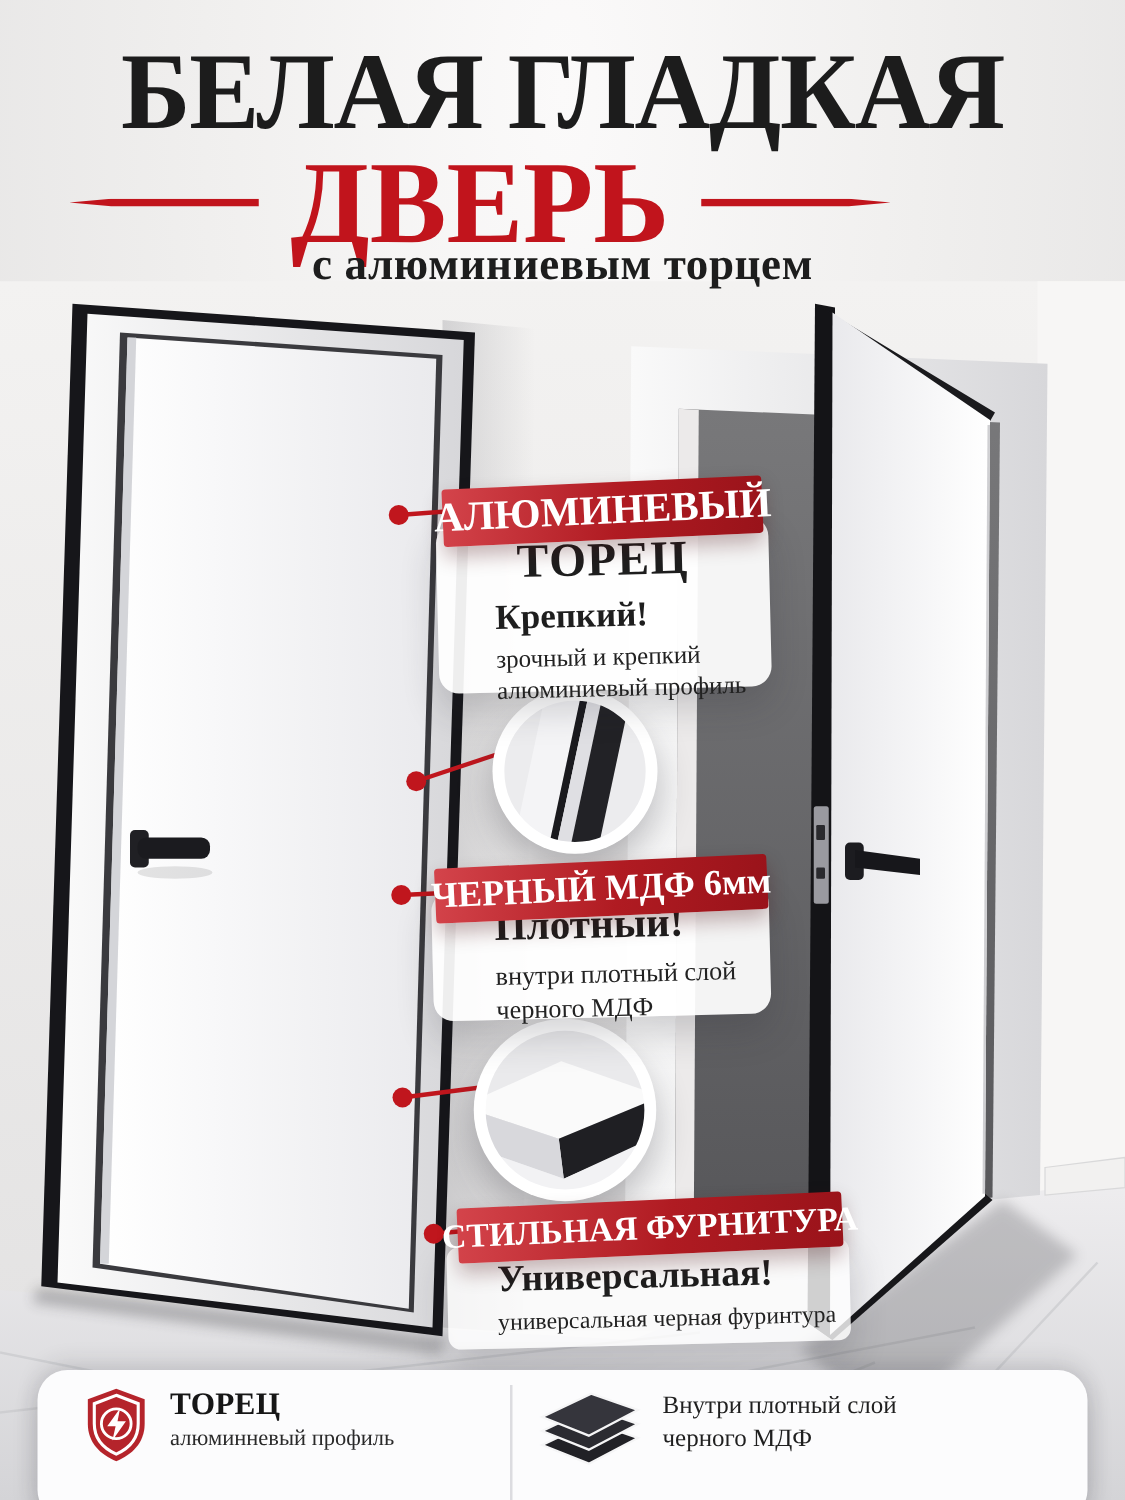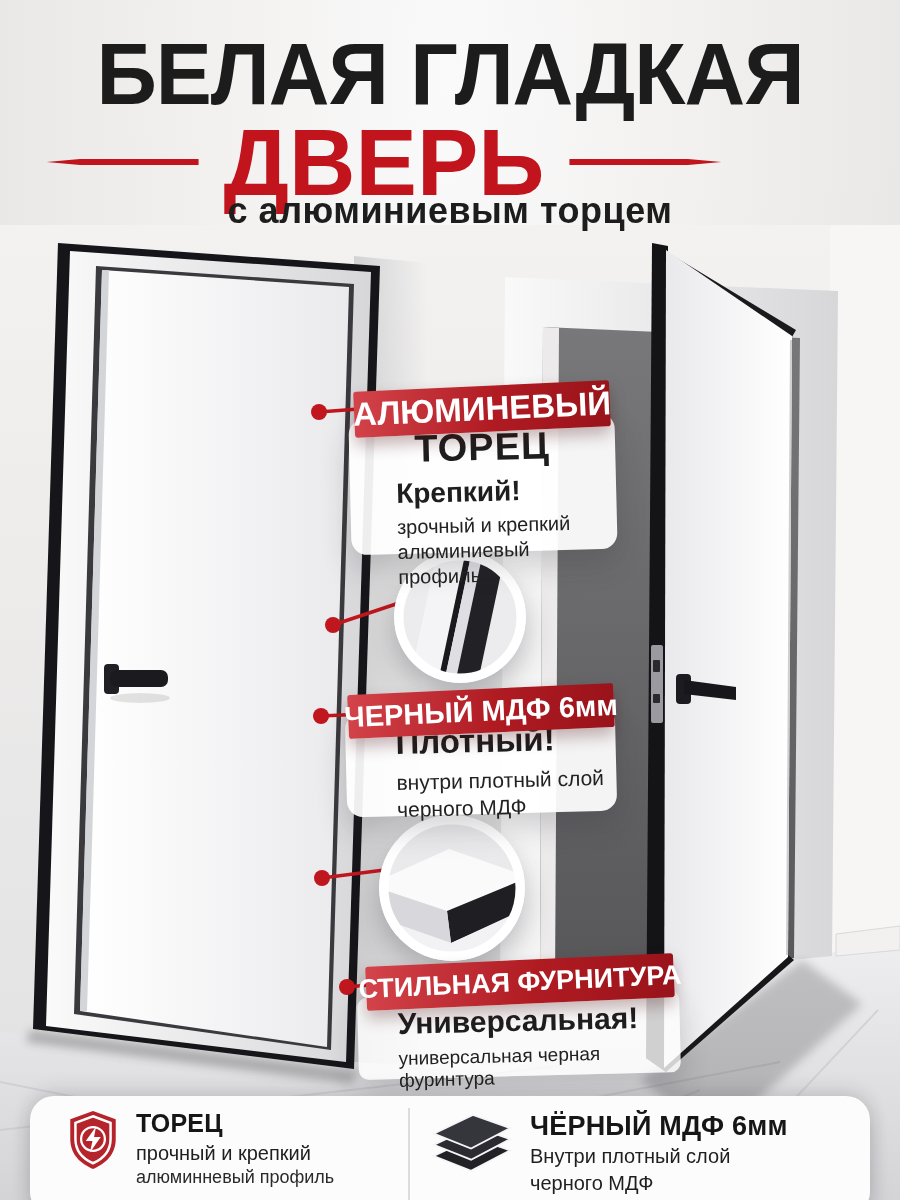--- a/index.html
+++ b/index.html
@@ -1,17 +1,17 @@
 <!DOCTYPE html>
 <html><head>
 <meta charset="utf-8">
 <style>
   html,body{margin:0;padding:0;background:#d8d8d8;}
   .page{position:relative;width:900px;height:1200px;overflow:hidden;margin:0 auto;
-        font-family:Liberation Sans, sans-serif;
+        font-family:Liberation Serif, serif;
         background:radial-gradient(ellipse at 50% 6%, #fbfafa 0%, #f0efee 45%, #e2e1e1 100%);}
   svg.scene{position:absolute;left:0;top:0;z-index:1;}
 
   
   .hdr{position:absolute;left:0;top:0;width:900px;z-index:3;text-align:center;color:#1c1c1c;}
   .t1{position:absolute;left:0;width:900px;top:32px;font-size:84px;line-height:1;
       font-weight:bold;letter-spacing:-1px;transform:scaleY(1.04);}
   .t2row{position:absolute;left:0;width:768px;top:116px;display:flex;align-items:center;justify-content:center;gap:25px;}
   .t2{font-size:92px;line-height:1;font-weight:bold;color:#c1141c;letter-spacing:0px;transform:scaleY(1.02);}
   .dash{width:152px;height:7px;background:#c1141c;}
@@ -258,34 +258,32 @@
       <svg class="f-icon" width="54" height="62" viewBox="0 0 52 60">
         <path d="M26 2 L48 10 V29 C48 44 38 53 26 58 C14 53 4 44 4 29 V10 Z" fill="#b5242b"></path>
         <path d="M26 7 L43 13.5 V29 C43 41 35 48.5 26 52.5 C17 48.5 9 41 9 29 V13.5 Z" fill="none" stroke="#ffffff" stroke-width="2.4"></path>
         <circle cx="26" cy="29" r="11.5" fill="none" stroke="#ffffff" stroke-width="2.2"></circle>
         <polygon points="29,17 19,31 25.5,31 23,42 33.5,27 27,27" fill="#ffffff"></polygon>
       </svg>
       <div class="f-text">
         <div class="f-title">
           <div>ТОРЕЦ</div>
         </div>
-        <div class="f-desc1">прочный и крепкий</div>
         <div class="f-desc2">алюминневый профиль</div>
       </div>
     </div>
 
     <div class="f-divider"></div>
 
     <div class="feature feature-right">
       <svg class="f-icon" width="84" height="66" viewBox="0 0 90 70">
         <polygon points="4,50 46,30 86,44 44,66" fill="#212126" stroke="#f5f5f6" stroke-width="2"></polygon>
         <polygon points="4,38 46,18 86,32 44,54" fill="#2b2b31" stroke="#f5f5f6" stroke-width="2"></polygon>
         <polygon points="4,26 46,6 86,20 44,42" fill="#35353c" stroke="#f5f5f6" stroke-width="2"></polygon>
       </svg>
       <div class="f-text">
-        <div class="f-title">ЧЁРНЫЙ МДФ 6мм</div>
         <div class="f-desc1">Внутри плотный слой</div>
         <div class="f-desc1">черного МДФ</div>
       </div>
     </div>
 
   </div>
 </div>
 
 </body></html>

